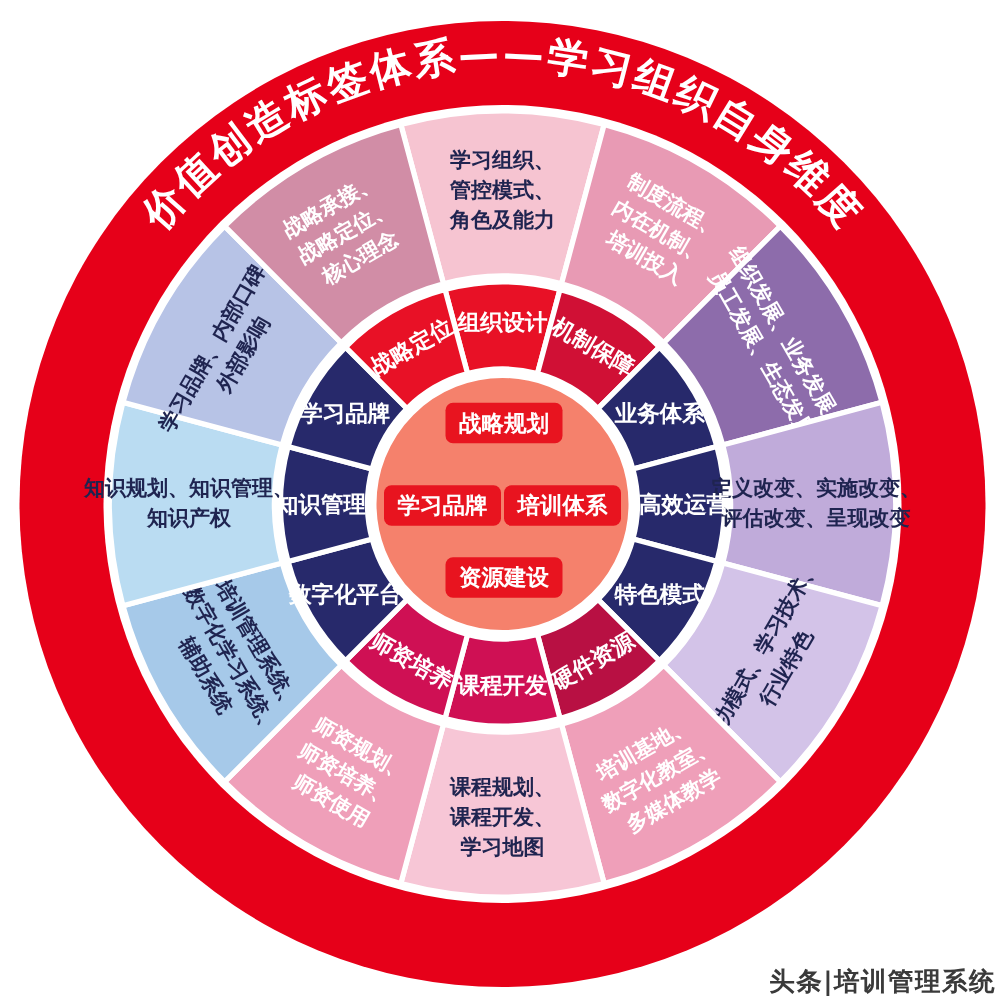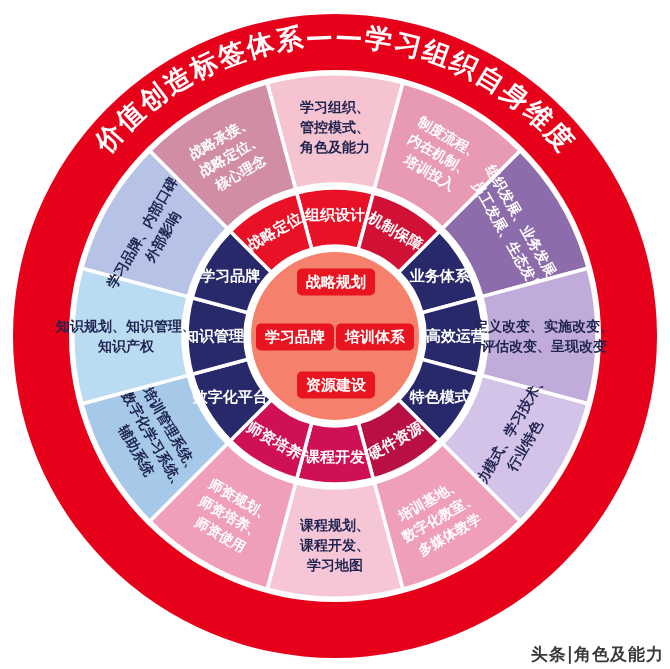--- a/index.html
+++ b/index.html
@@ -153,13 +153,13 @@
         <rect x="297" y="371.5" width="78" height="27" rx="5" fill="#e8141f"></rect>
         <text x="336" y="385" text-anchor="middle" dominant-baseline="central" fill="#ffffff" font-size="15" font-weight="bold">资源建设</text>
       </g>
       <g>
         <rect x="256" y="323.5" width="78" height="27" rx="5" fill="#e8141f"></rect>
         <text x="295" y="337" text-anchor="middle" dominant-baseline="central" fill="#ffffff" font-size="15" font-weight="bold">学习品牌</text>
       </g>
     </svg>
 </div>
 
-<div class="watermark">头条|角色及能力</div>
+<div class="watermark">头条|培训管理系统</div>
 
 </body></html>

